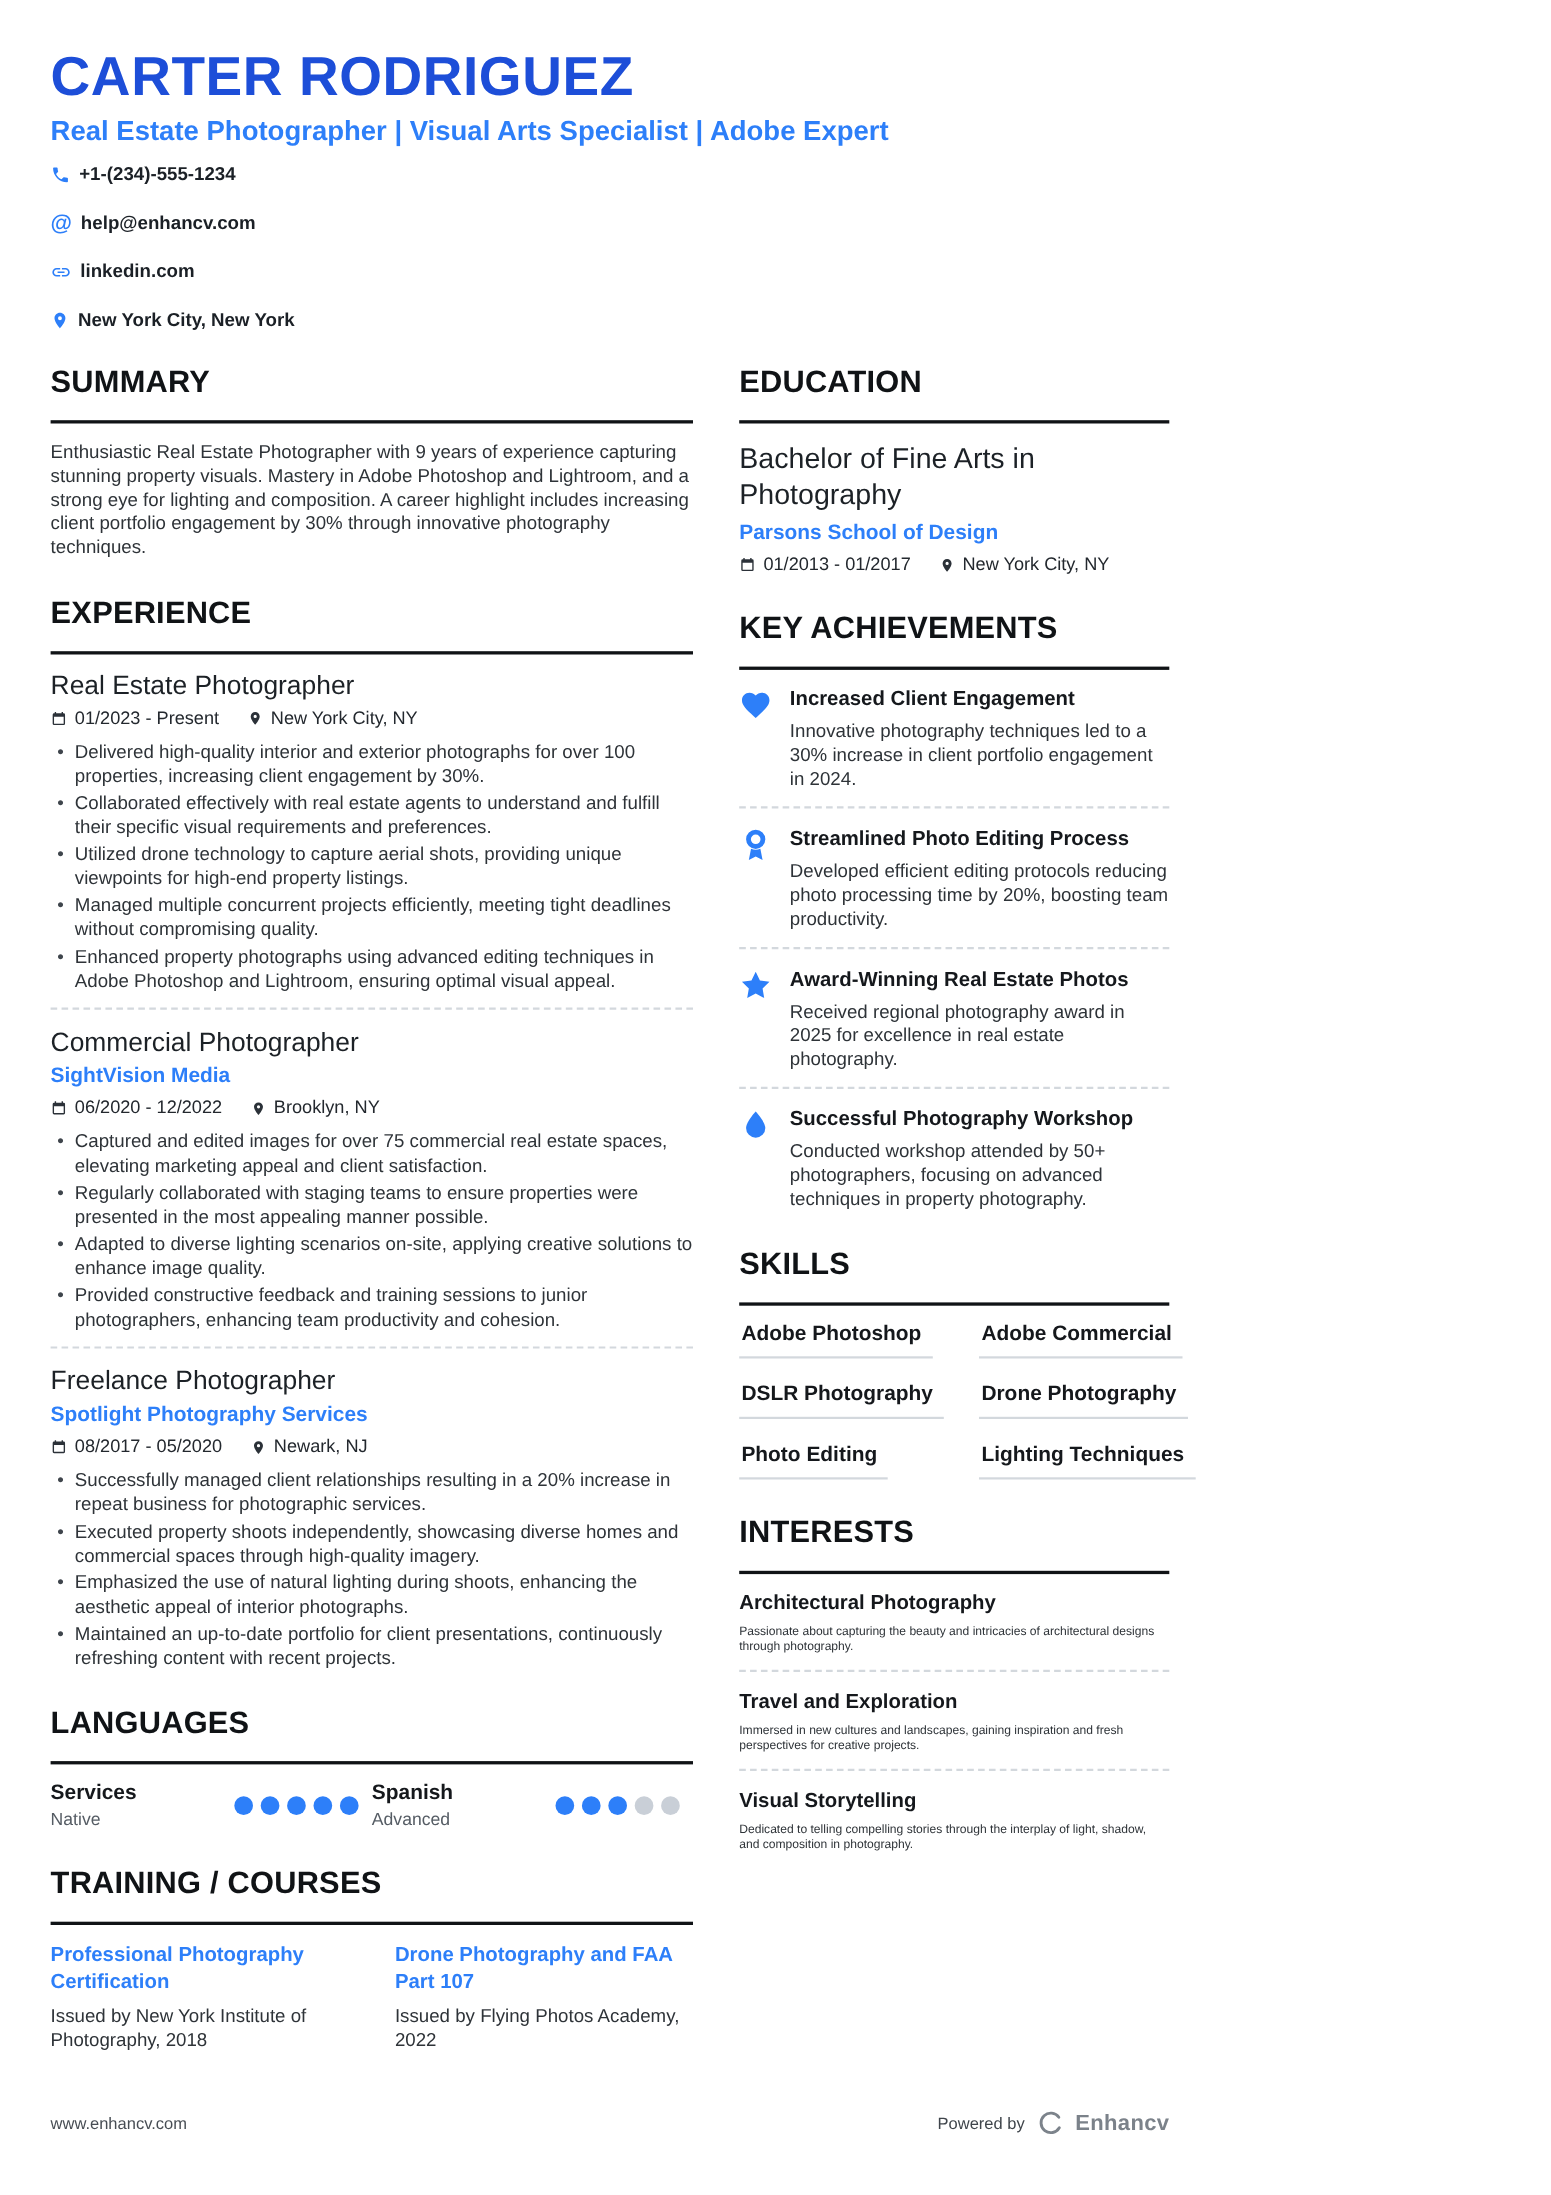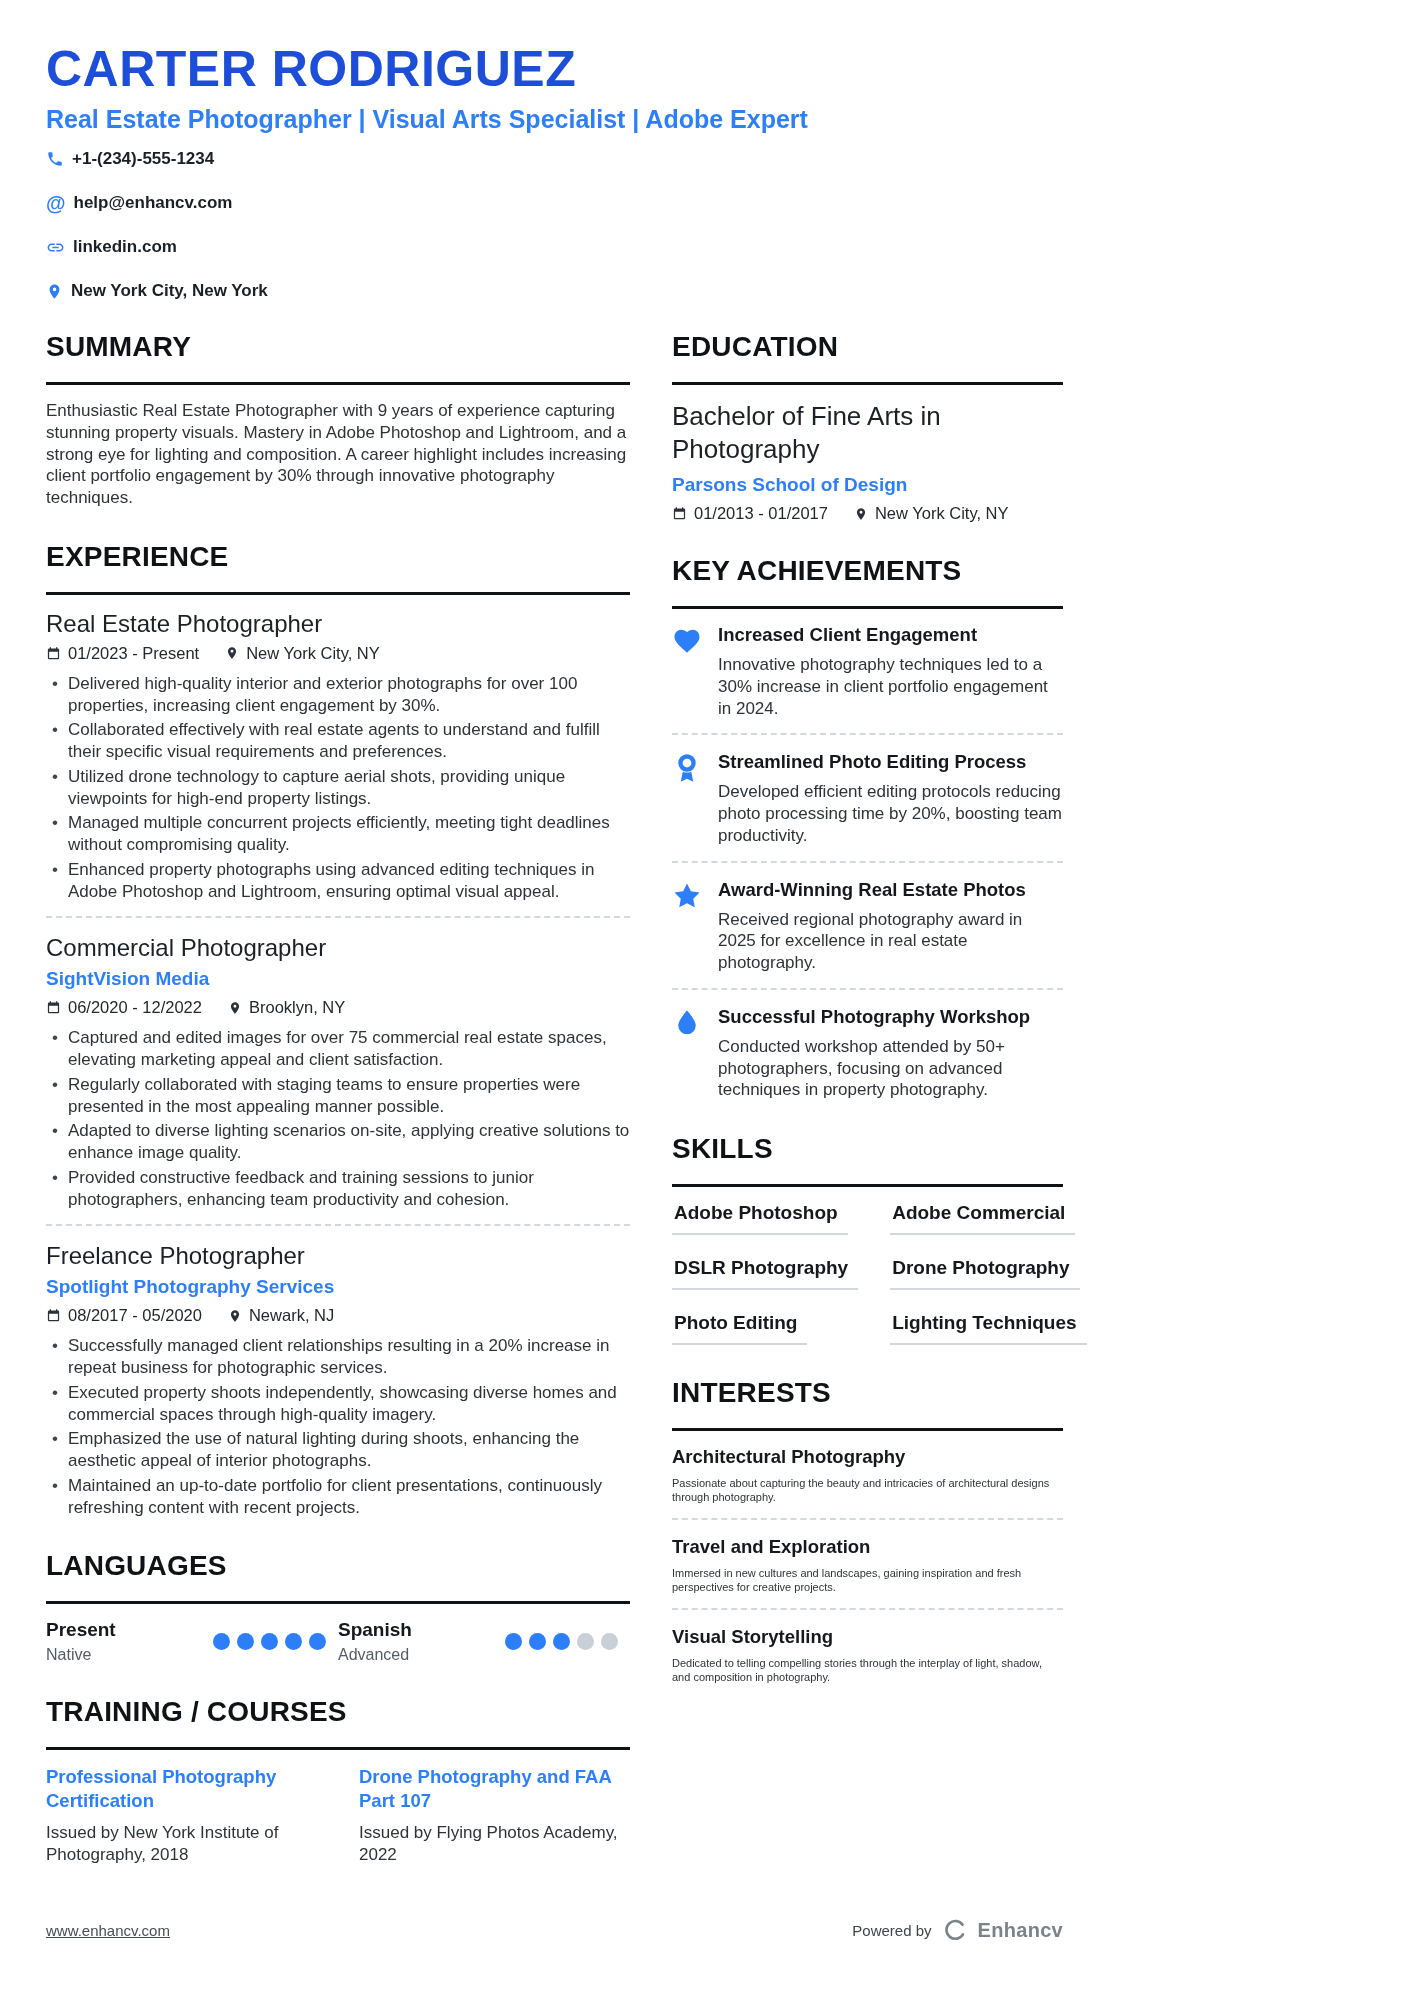--- a/index.html
+++ b/index.html
@@ -65,21 +65,21 @@
   
   .skills-grid { display:grid; grid-template-columns:max-content max-content; column-gap:32px; row-gap:22px; margin-top:6px; }
   .skill-label { display:inline-block; font-size:19px; font-weight:bold; color:#15181c; border-bottom:2px solid #d3d8dd; padding:0 10px 9px 2px; }
 
   
   .int-title { font-size:18.5px; font-weight:bold; color:#15181c; margin-bottom:8px; }
   .int-text { font-size:11px; line-height:1.28; color:#2e3338; }
 
   
   .footer { position:absolute; left:46px; bottom:52px; width:1017px; display:flex; justify-content:space-between; align-items:center; }
-  .site { font-size:15px; color:#474d54;text-decoration:underline; }
+  .site { font-size:15px; color:#474d54; }
   .powered { display:flex; align-items:center; gap:10px; }
   .powered-label { font-size:15px; color:#3f454b; }
   .brand-logo { display:inline-flex; color:#7c838b; }
   .brand-name { font-size:20px; font-weight:bold; color:#7b828a; letter-spacing:.3px; }
 </style>
 </head>
 <body>
 
 <div class="page">
 
@@ -220,21 +220,21 @@
             <li>Maintained an up-to-date portfolio for client presentations, continuously refreshing content with recent projects.</li>
           </ul>
         </article>
       </section>
 
       <section>
         <h2 class="sec-h">LANGUAGES</h2>
         <div class="lang-row">
           <div class="lang">
             <div>
-              <div class="lang-name">Present</div>
+              <div class="lang-name">Services</div>
               <div class="lang-level">Native</div>
             </div>
             <div class="dots">
                 <span class="dot filled"></span>
                 <span class="dot filled"></span>
                 <span class="dot filled"></span>
                 <span class="dot filled"></span>
                 <span class="dot filled"></span>
               </div>
           </div>

